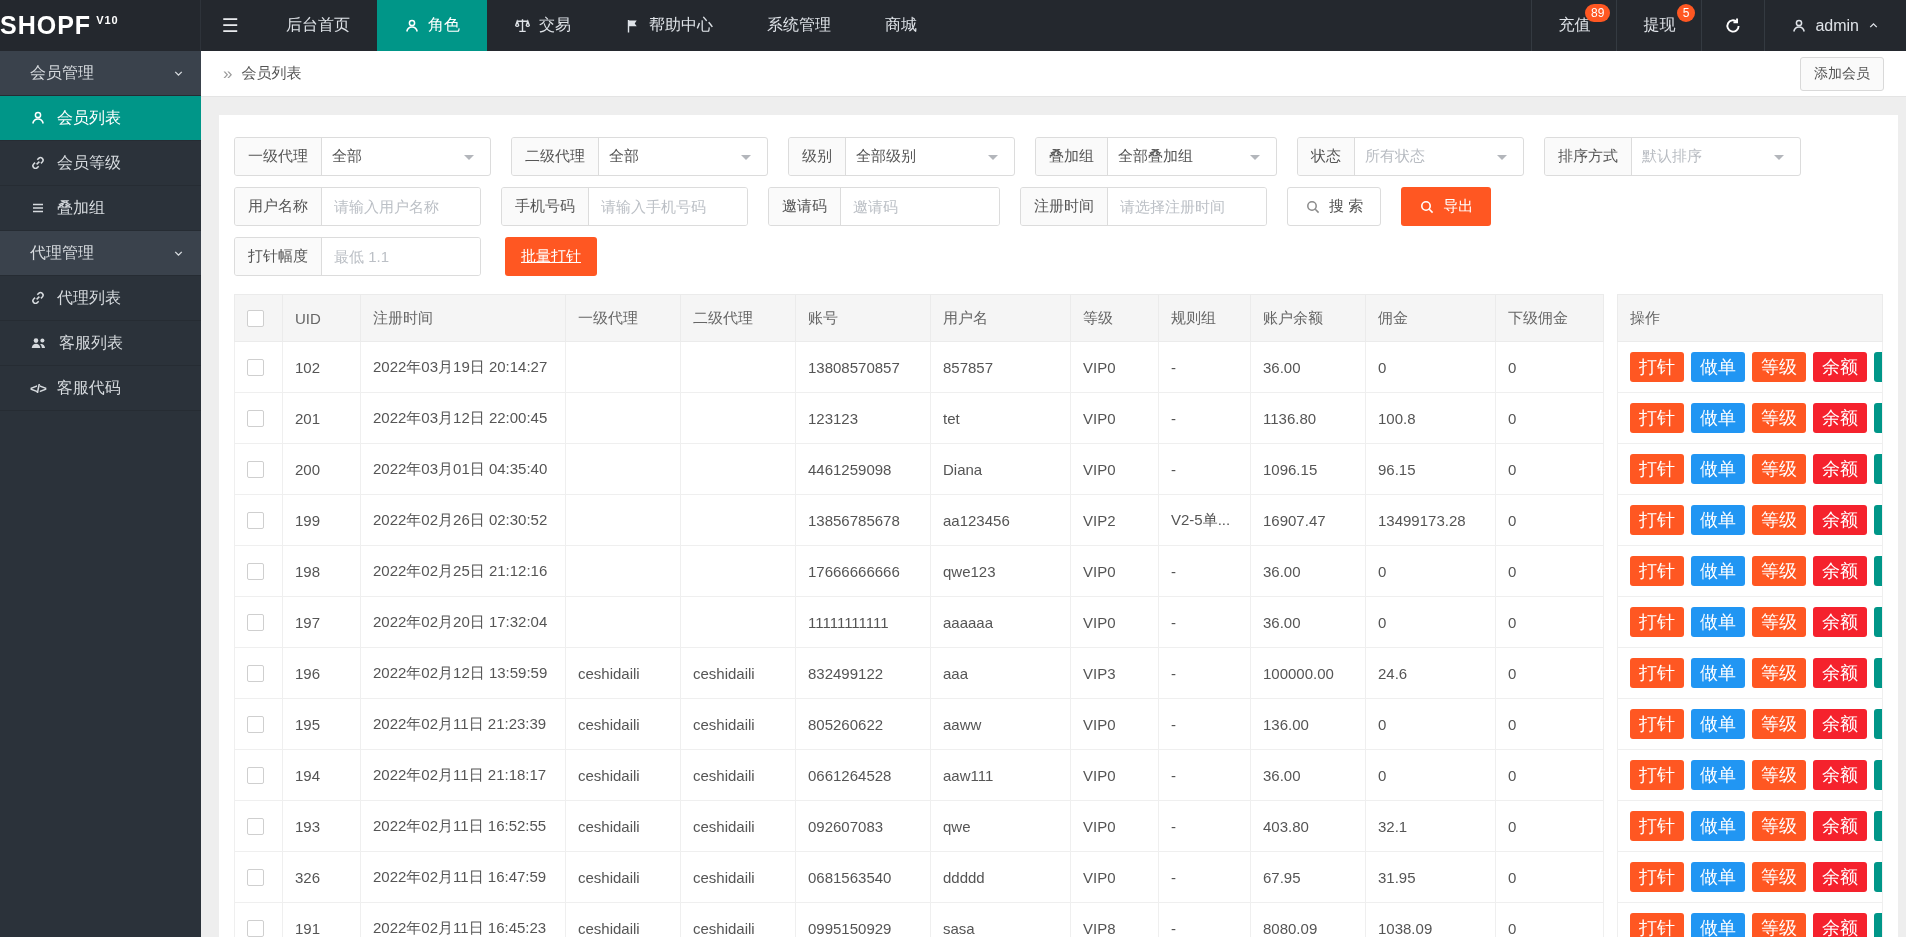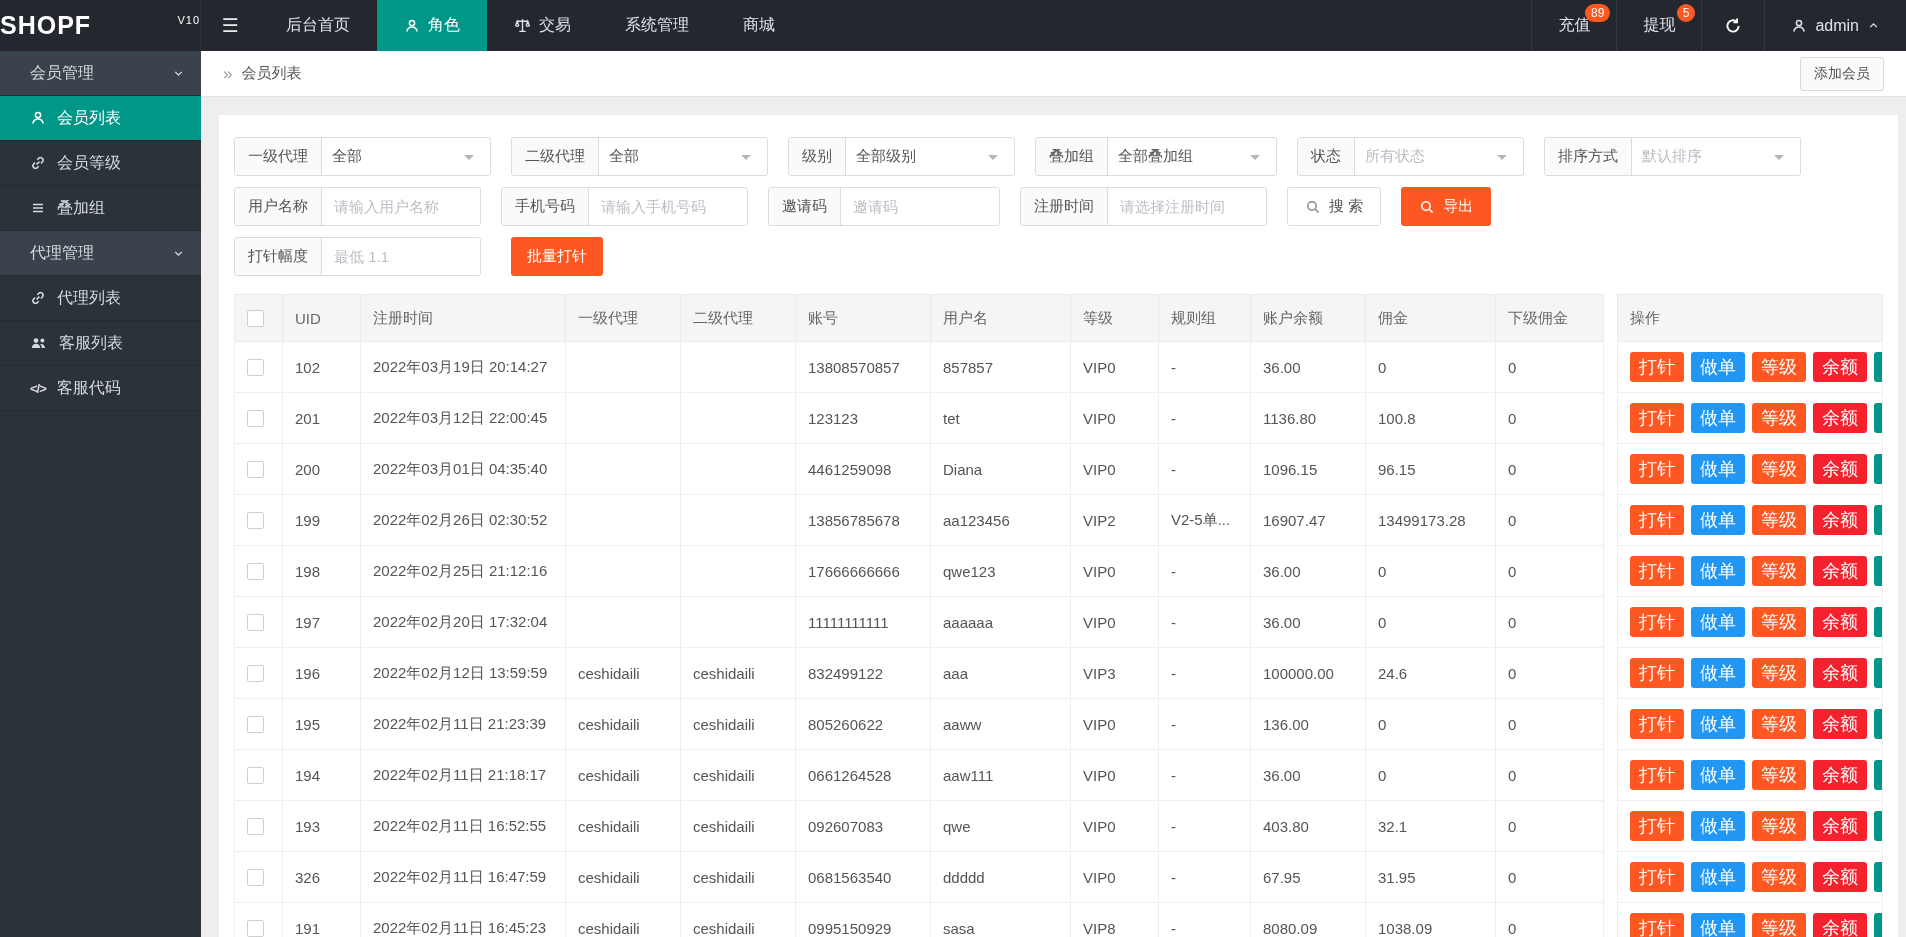--- a/index.html
+++ b/index.html
@@ -1,22 +1,22 @@
 <!DOCTYPE html>
 <html><head>
 <meta charset="utf-8">
 <style>
   * { box-sizing: border-box; margin: 0; padding: 0; }
   html,body { width:1906px; height:937px; overflow:hidden; }
   body { font-family:"Liberation Sans","DejaVu Sans",sans-serif; background:#eeeeee; color:#555; }
 
   
   .nav { height:51px; background:#24282e; display:flex; align-items:stretch; color:#dfe3e8; }
-  .logo { width:201px; flex:0 0 201px; display:flex; align-items:center; justify-content:space-between; color:#fff; font-size:25px; font-weight:bold; letter-spacing:1px; border-right:1px solid #2e333a; }
-  .logo sup { font-size:11px; font-weight:normal; margin-left:13px; transform:translateY(-6px); }
+  .logo { width:201px; flex:0 0 201px; display:flex; align-items:center; justify-content:flex-start; color:#fff; font-size:25px; font-weight:bold; letter-spacing:1px; border-right:1px solid #2e333a; }
+  .logo sup { font-size:11px; font-weight:bold; margin-left:5px; transform:translateY(-6px); }
   .nav-left { display:flex; align-items:stretch; }
   .hamburger { width:58px; display:flex; align-items:center; justify-content:center; font-size:19px; cursor:pointer; color:#e8eaed; }
   .nav-item { display:flex; align-items:center; gap:8px; padding:0 27px; font-size:16px; cursor:pointer; }
   .nav-item.active { background:#009688; color:#ffffff; }
   .nav-right { margin-left:auto; display:flex; align-items:stretch; }
   .time-block { display:flex; flex-direction:column; justify-content:center; align-items:center; padding:0 30px; border-left:1px solid #343a41; line-height:1.55; }
   .time-label { font-size:14px; }
   .time-value { font-size:16px; }
   .nav-badge-item { position:relative; display:flex; align-items:center; padding:0 26px; font-size:16px; border-left:1px solid #343a41; cursor:pointer; }
   .badge { position:absolute; top:4px; right:6px; background:#ff5722; color:#fff; font-size:12px; line-height:1; padding:3px 6px; border-radius:9px; }
@@ -91,20 +91,29 @@
             <span>角色</span>
           </div>
           <div class="nav-item">
             <span class="icon">
               <svg width="17" height="17" viewBox="0 0 16 16" fill="none" stroke="currentColor" stroke-width="1.3">
                 <path d="M8 2.2v11.3M5 13.5h6M3 4h10"></path>
                 <path d="M3 4L1.6 8a1.6 1.6 0 0 0 2.8 0L3 4zM13 4l-1.4 4a1.6 1.6 0 0 0 2.8 0L13 4z"></path>
               </svg>
             </span>
             <span>交易</span>
+          </div>
+          <div class="nav-item">
+            <span class="icon">
+              <svg width="16" height="16" viewBox="0 0 16 16" fill="none" stroke="currentColor" stroke-width="1.4">
+                <path d="M3.5 2v12.5"></path>
+                <path d="M3.5 2.6h8.2l-2 2.8 2 2.8H3.5z" fill="currentColor" stroke="none"></path>
+              </svg>
+            </span>
+            <span>帮助中心</span>
           </div>
           <div class="nav-item">
             <span>系统管理</span>
           </div>
           <div class="nav-item">
             <span>商城</span>
           </div>
         </nav>
     </div>
     <div class="nav-right">
@@ -302,21 +311,21 @@
               </span>
               <span>导出</span>
             </button>
           </div>
 
           <div class="filter-row" id="filter-row3">
             <div class="fgroup">
               <span class="flabel">打针幅度</span>
               <input class="finput" placeholder="最低 1.1" style="">
             </div>
-            <button class="btn btn-batch" style="margin-left:10px;">批量打针</button>
+            <button class="btn btn-batch" style="margin-left:4px;text-decoration:underline;">批量打针</button>
           </div>
 
           <table>
             <colgroup>
               <col style="width:48px">
                 <col style="width:78px">
                 <col style="width:205px">
                 <col style="width:115px">
               <col style="width:115px">
                 <col style="width:135px">

